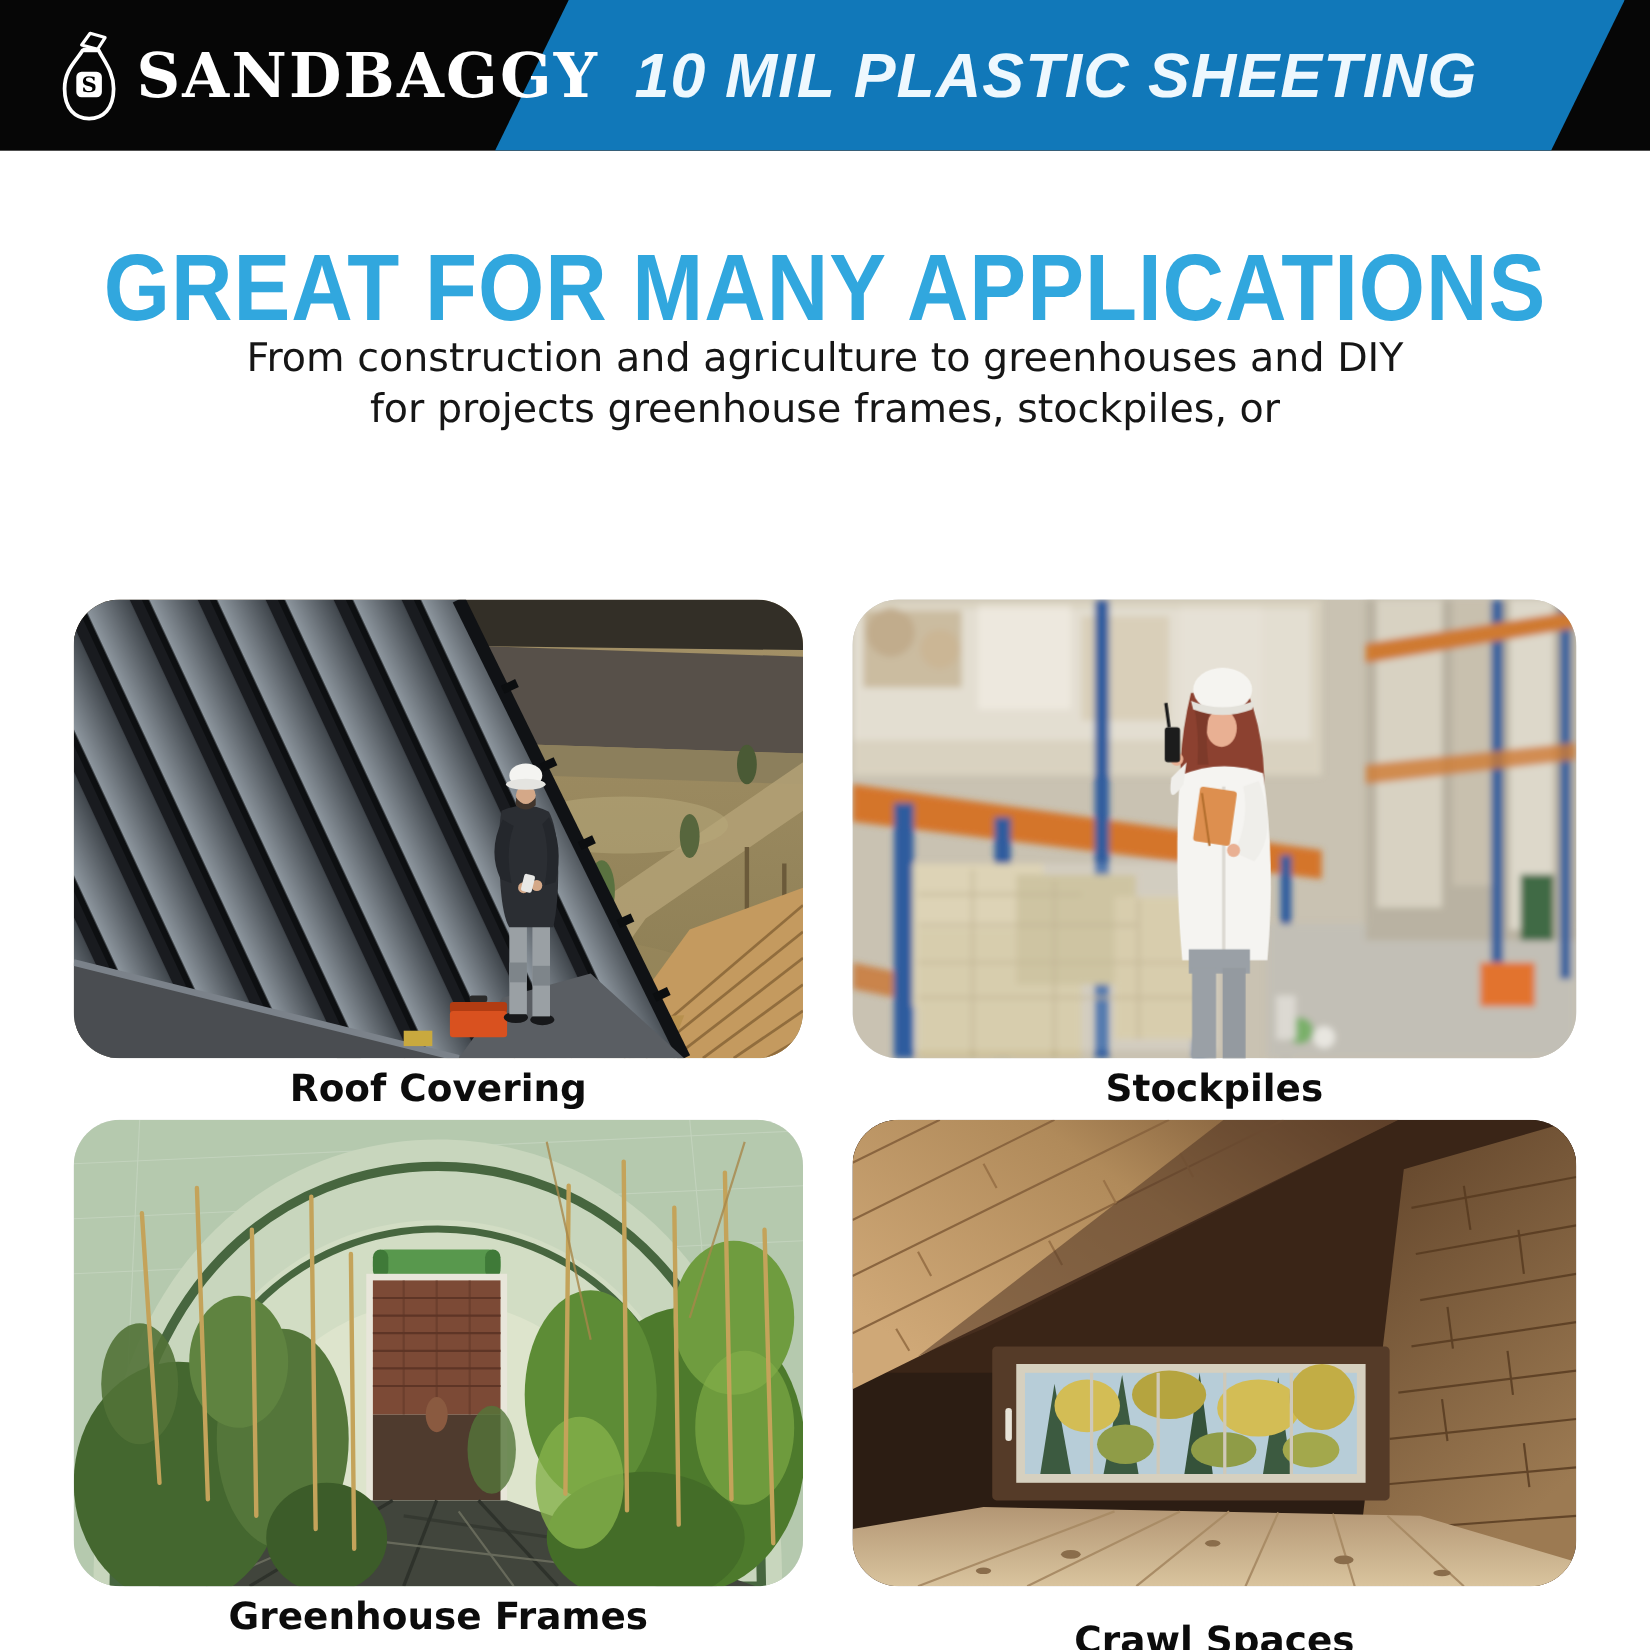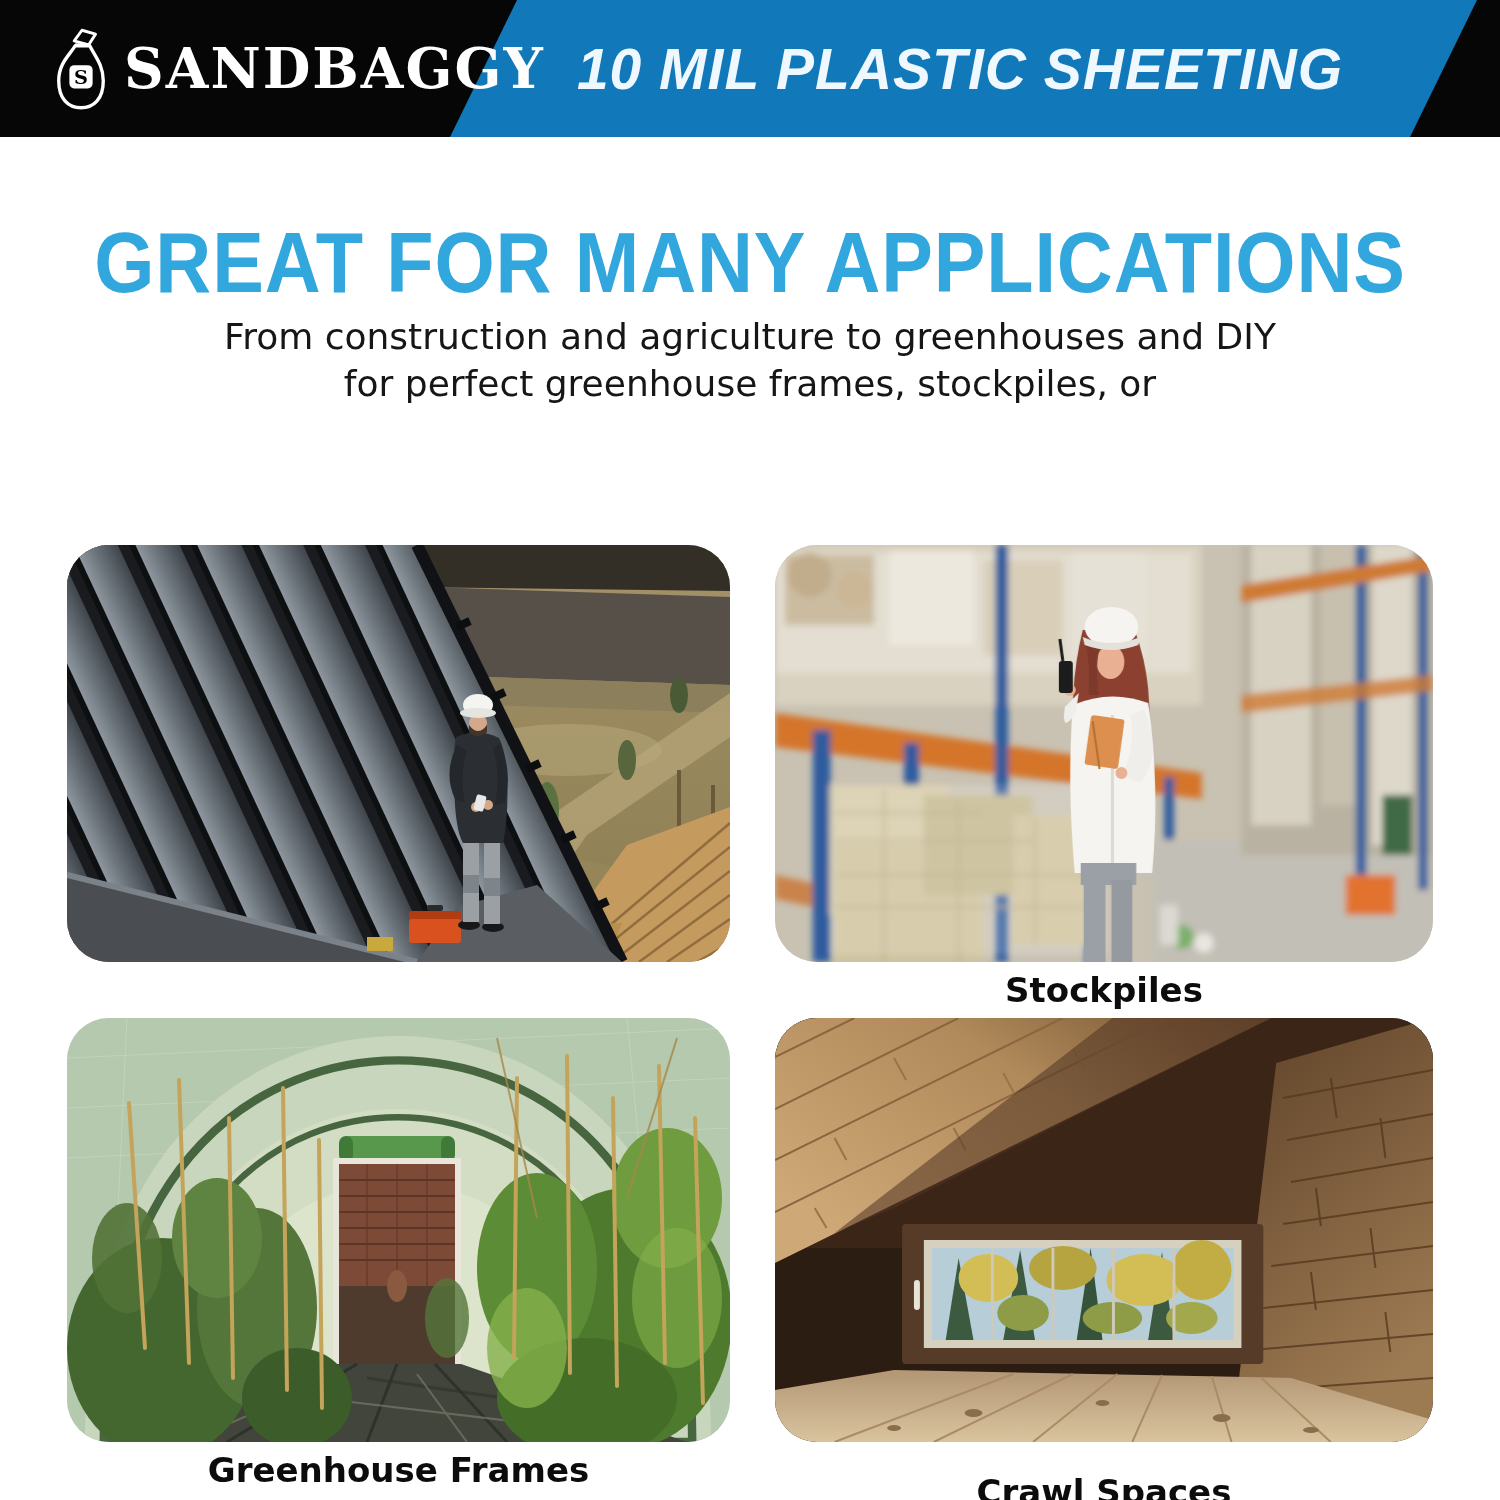--- a/index.html
+++ b/index.html
@@ -17,21 +17,21 @@
   .brand{position:absolute;left:50px;top:0;height:137px;display:flex;align-items:center;gap:12px;}
   .brand-icon{width:62px;height:86px;flex:0 0 auto;}
   .brand-name{color:#ffffff;font-family:"DejaVu Serif",serif;font-weight:bold;
               font-size:55px;letter-spacing:2px;white-space:nowrap;transform:scaleY(1.02);}
 
   
   .intro-heading{position:absolute;left:0;top:213px;width:1500px;text-align:center;
                  font-weight:bold;font-size:86px;letter-spacing:1px;color:#31a7de;
                  transform:scaleX(0.9);transform-origin:center;white-space:nowrap;}
   .desc{position:absolute;left:0;top:302px;width:1500px;text-align:center;
-        font-family:"DejaVu Sans",sans-serif;font-size:36px;line-height:47px;color:#161616;margin-top:11px;}
+        font-family:"DejaVu Sans",sans-serif;font-size:36px;line-height:47px;color:#161616;}
   .desc-line{white-space:pre-wrap;}
 
   
   .photo{position:absolute;border-radius:42px;overflow:hidden;background:#ddd;}
   .photo svg{display:block;width:100%;height:100%;}
   .ph-roof {left:67px; top:545px; width:663px;height:417px;}
   .ph-stock{left:775px;top:545px; width:658px;height:417px;}
   .ph-green{left:67px; top:1018px;width:663px;height:424px;}
   .ph-crawl{left:775px;top:1018px;width:658px;height:424px;}
 
@@ -58,21 +58,21 @@
       <path d="M26 20 C20 30 9 38 9 56 C9 75 19 84 32 84 C45 84 55 75 55 56 C55 40 46 30 41 20 Z" fill="none" stroke="#fff" stroke-width="3.5" stroke-linejoin="round"></path>
       <rect x="20" y="40" width="24" height="24" rx="5" fill="#fff"></rect>
       <text x="32" y="59" text-anchor="middle" font-family="DejaVu Serif, serif" font-weight="bold" font-size="20" fill="#000">S</text>
     </svg>
     <span class="brand-name">SANDBAGGY</span>
   </div>
 
   <div class="intro-heading">GREAT FOR MANY APPLICATIONS</div>
   <div class="desc">
     <div class="desc-line">From construction and agriculture to greenhouses and DIY</div>
-    <div class="desc-line">for perfect greenhouse frames, stockpiles, or</div>
+    <div class="desc-line">for projects greenhouse frames, stockpiles, or</div>
   </div>
 
   <div class="photo ph-roof">
     <svg viewBox="0 0 663 417" preserveAspectRatio="none">
       <defs>
         <linearGradient id="metalG" x1="0" y1="0" x2="1" y2="0">
           <stop offset="0" stop-color="#8d969e"></stop>
             <stop offset="1" stop-color="#3f454b"></stop>
         </linearGradient>
         <pattern id="ribs" width="56" height="56" patternUnits="userSpaceOnUse" patternTransform="rotate(-25)">
@@ -454,17 +454,18 @@
       <g fill="#8a6d4b">
         <ellipse cx="200" cy="395" rx="9" ry="4"></ellipse>
           <ellipse cx="330" cy="385" rx="7" ry="3"></ellipse>
         <ellipse cx="450" cy="400" rx="9" ry="4"></ellipse>
           <ellipse cx="120" cy="410" rx="7" ry="3"></ellipse>
         <ellipse cx="540" cy="412" rx="8" ry="3"></ellipse>
       </g>
     </svg>
   </div>
 
+  <div class="caption cap-roof">Roof Covering</div>
   <div class="caption cap-stock">Stockpiles</div>
   <div class="caption cap-green">Greenhouse Frames</div>
   <div class="caption cap-crawl">Crawl Spaces</div>
 
 </div>
 
 </body></html>

